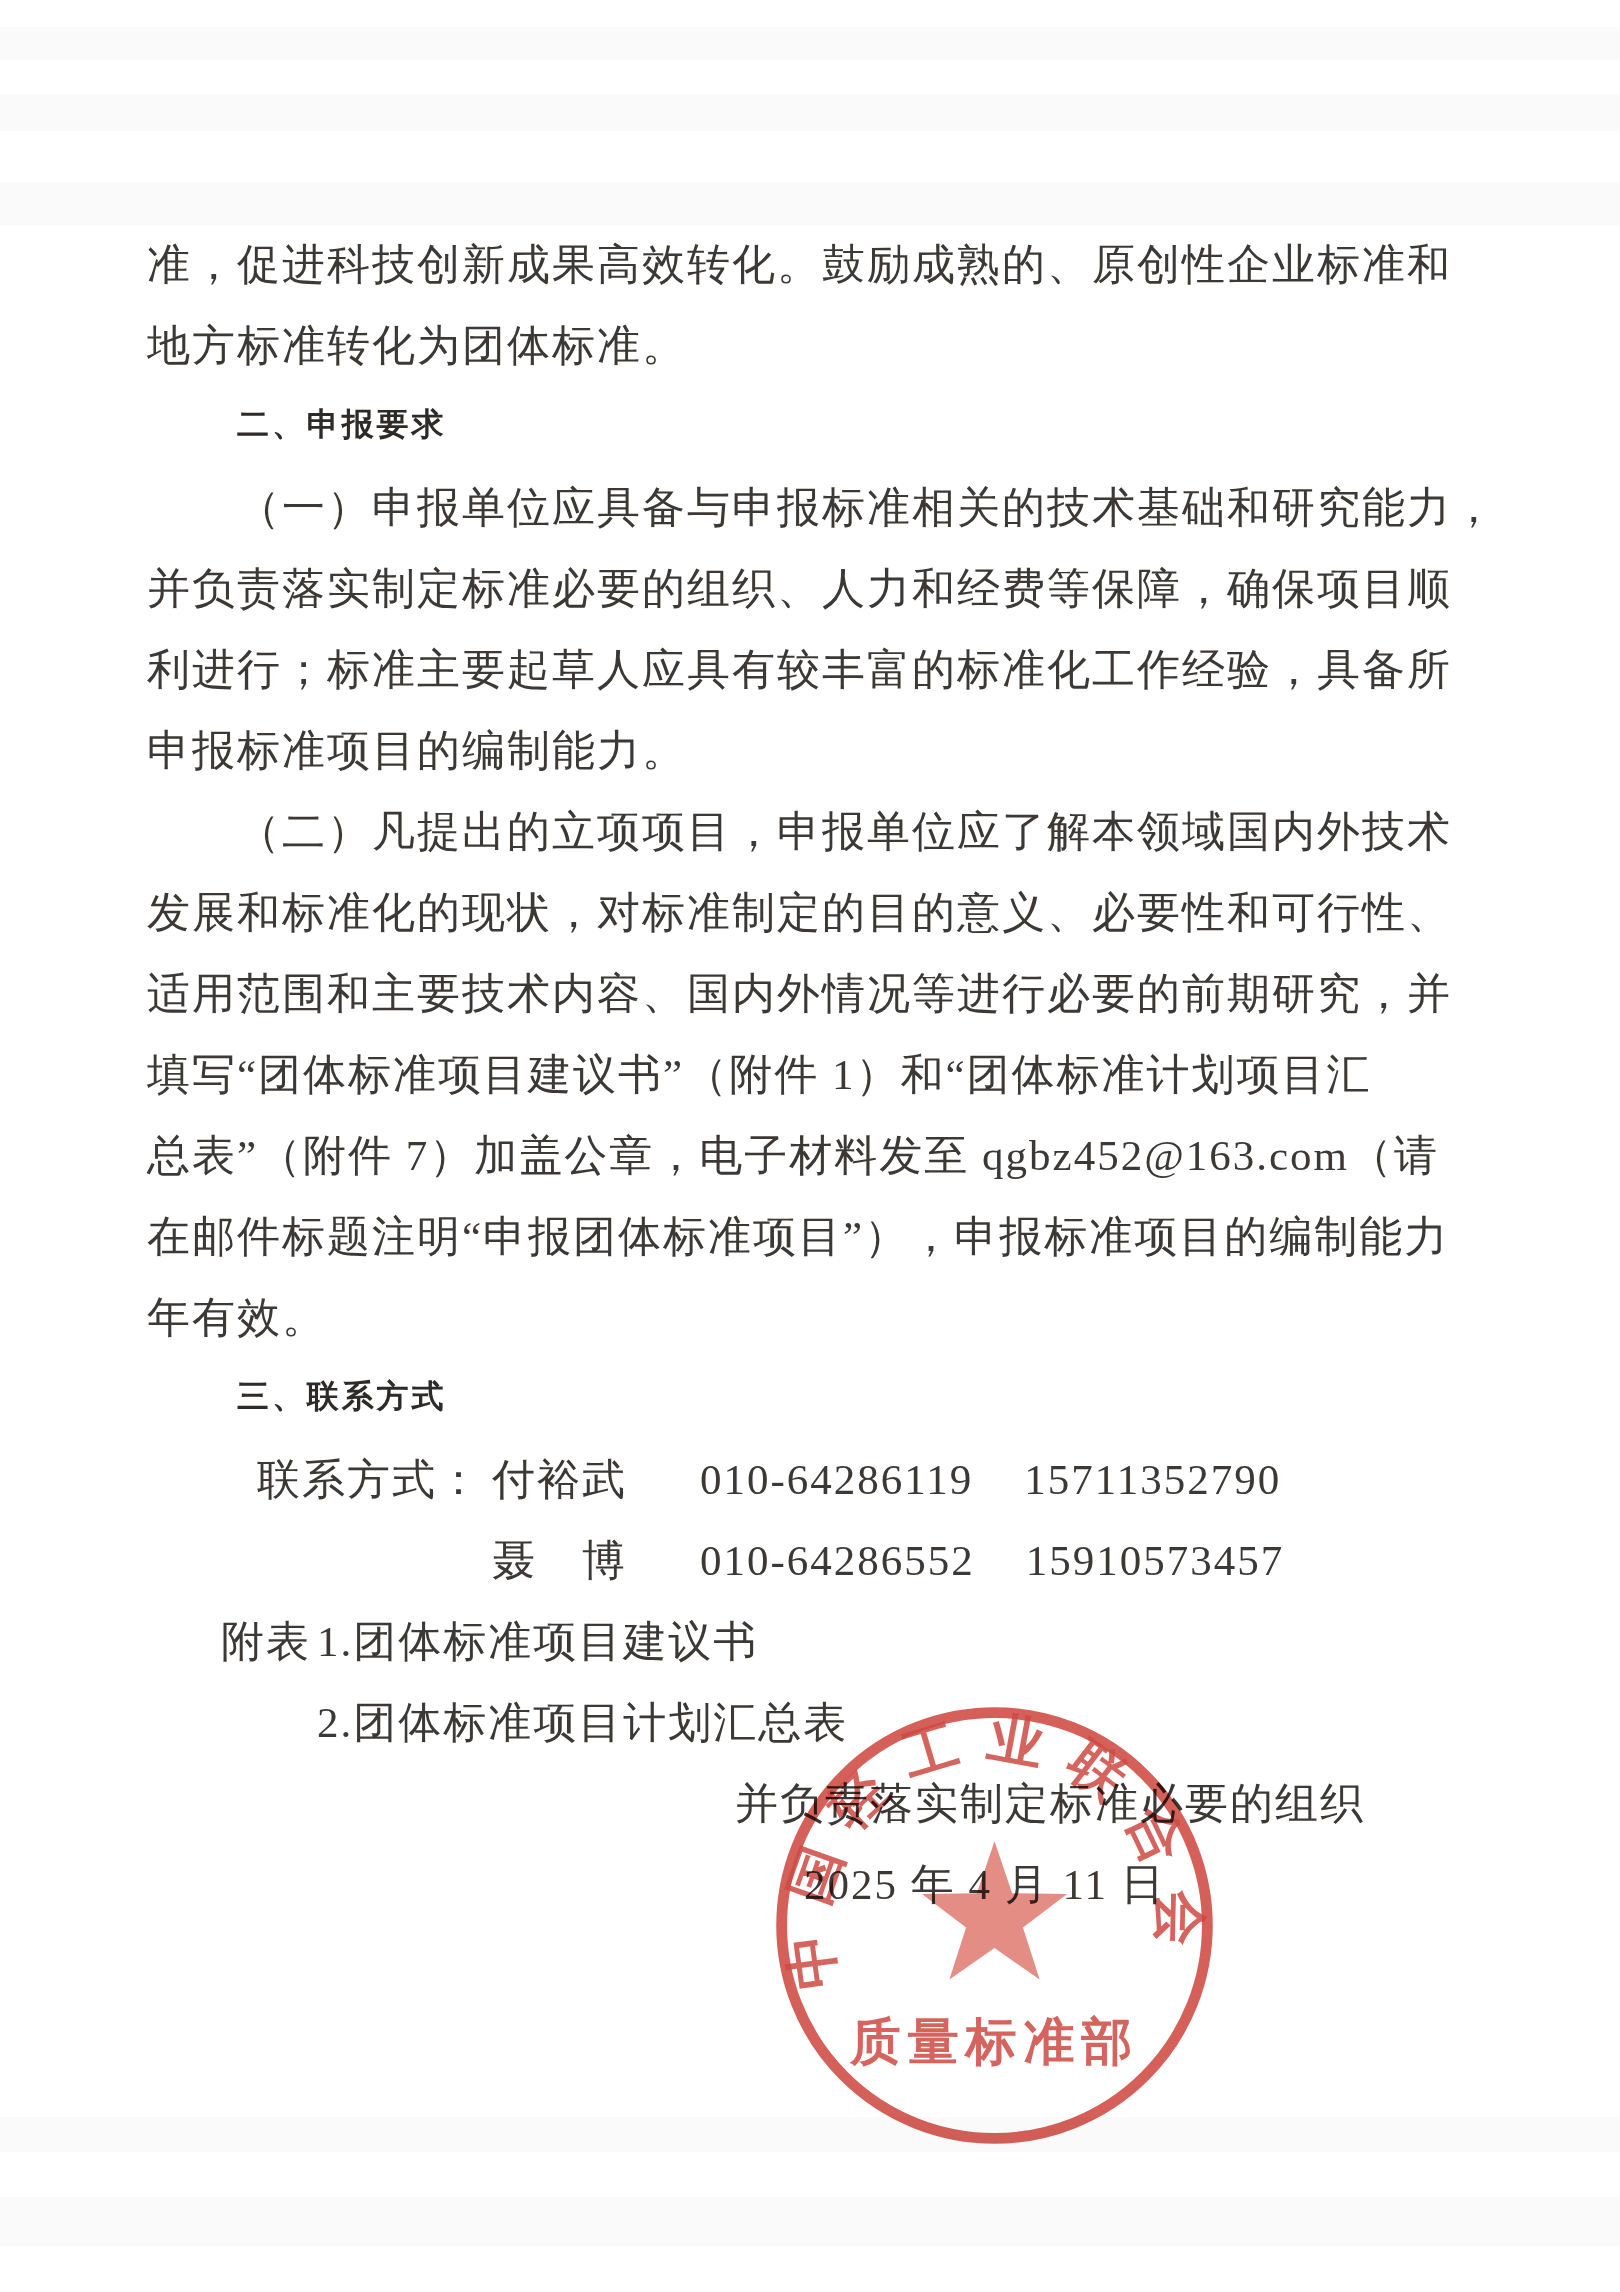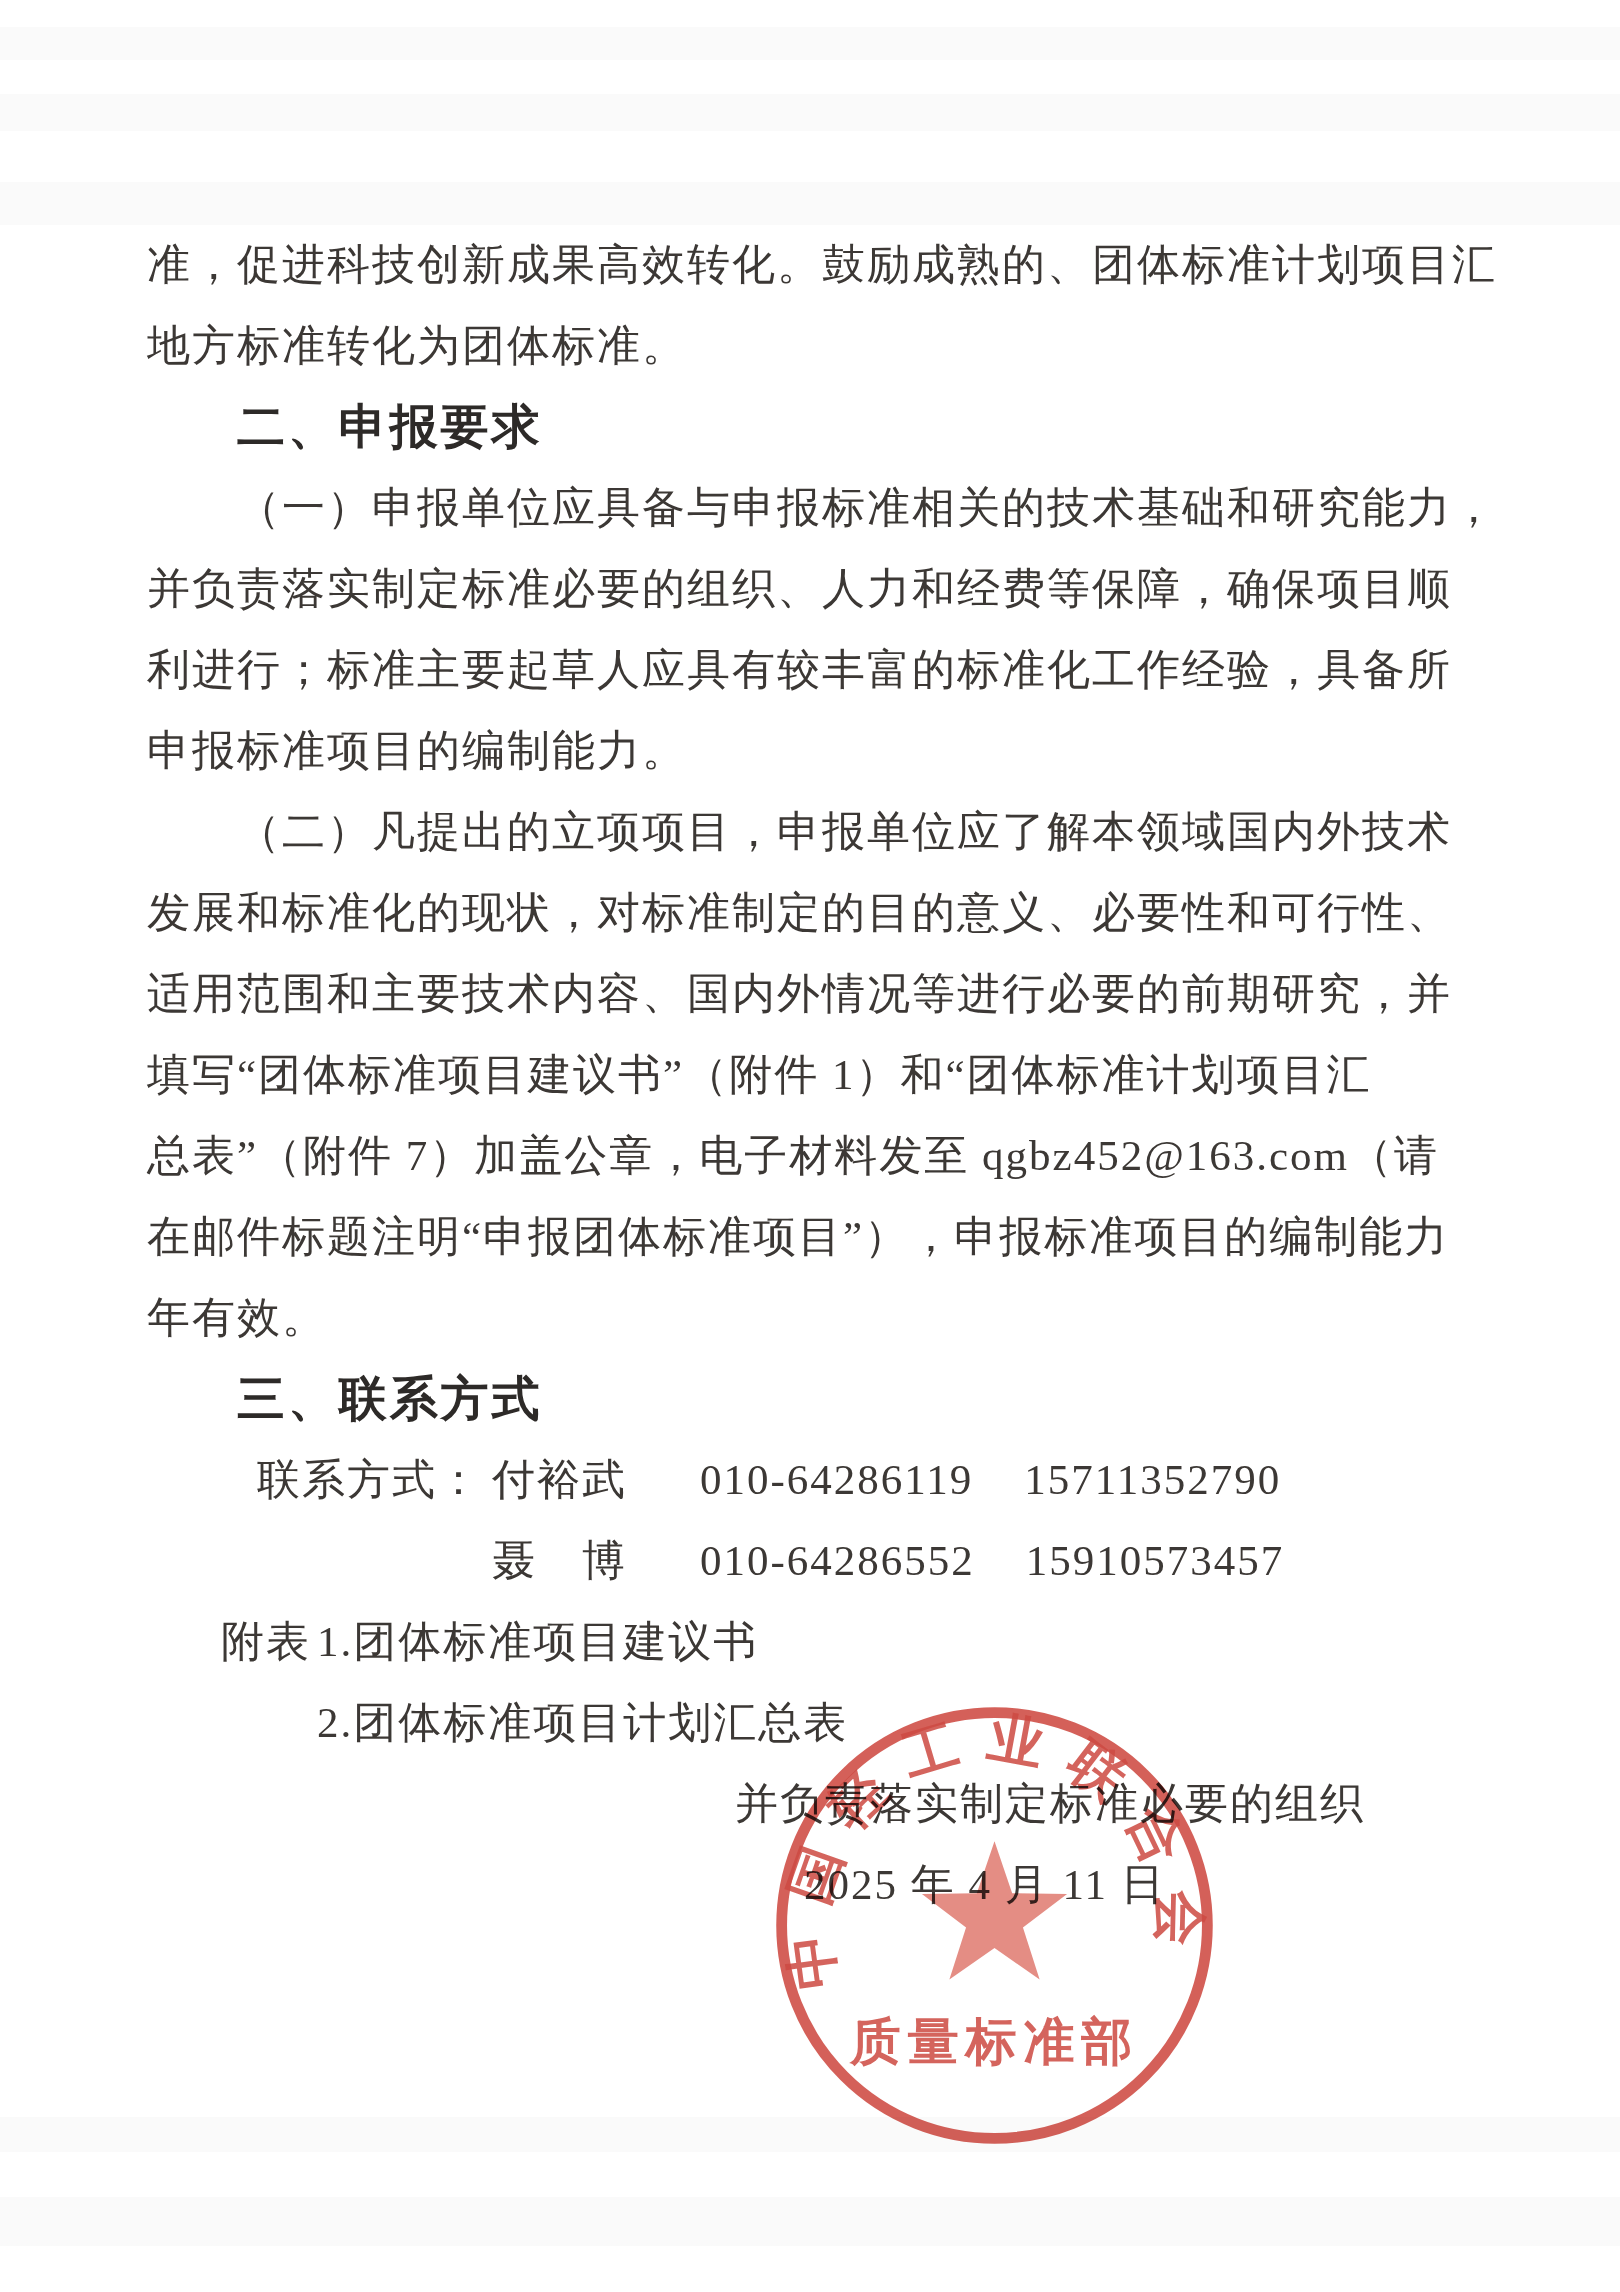--- a/index.html
+++ b/index.html
@@ -19,23 +19,23 @@
   .band4 { top:2117px; height:35px; }
   .band5 { top:2197px; height:49px; }
 
   .textcol { position:absolute; left:147px; top:224px; width:1343px; }
   .line {
     height:81px; line-height:81px;
     font-size:43px; letter-spacing:2px;
     white-space:nowrap;
   }
   .heading {
-    font-family:Liberation Serif, serif;
+    font-family:Liberation Mono, monospace;
     font-weight:700; color:#2d2a28;
-    padding-left:90px; font-size:48px; letter-spacing:2.9px;
+    padding-left:90px; font-size:32px; letter-spacing:2.9px;
   }
   .indent { padding-left:90px; }
 
   .contact { padding-left:110px; }
   .c-label { display:inline-block; width:235px; }
   .c-name  { display:inline-block; width:147px; }
   .c-phone { display:inline-block; margin-left:61px;font-family:Liberation Serif, serif; }
   .c-mobile{ display:inline-block; margin-left:51px; }
 
   .attach { padding-left:49px; }
@@ -61,21 +61,21 @@
 <div class="page">
 
   <div class="scan-band band1"></div>
   <div class="scan-band band2"></div>
   <div class="scan-band band3"></div>
   <div class="scan-band band4"></div>
   <div class="scan-band band5"></div>
 
   <div class="textcol">
 
-    <div class="line">准，促进科技创新成果高效转化。鼓励成熟的、团体标准计划项目汇</div>
+    <div class="line">准，促进科技创新成果高效转化。鼓励成熟的、原创性企业标准和</div>
     <div class="line">地方标准转化为团体标准。</div>
 
     <div class="line heading">二、申报要求</div>
 
     <div class="line indent">（一）申报单位应具备与申报标准相关的技术基础和研究能力，</div>
     <div class="line">并负责落实制定标准必要的组织、人力和经费等保障，确保项目顺</div>
     <div class="line">利进行；标准主要起草人应具有较丰富的标准化工作经验，具备所</div>
     <div class="line">申报标准项目的编制能力。</div>
 
     <div class="line indent">（二）凡提出的立项项目，申报单位应了解本领域国内外技术</div>

